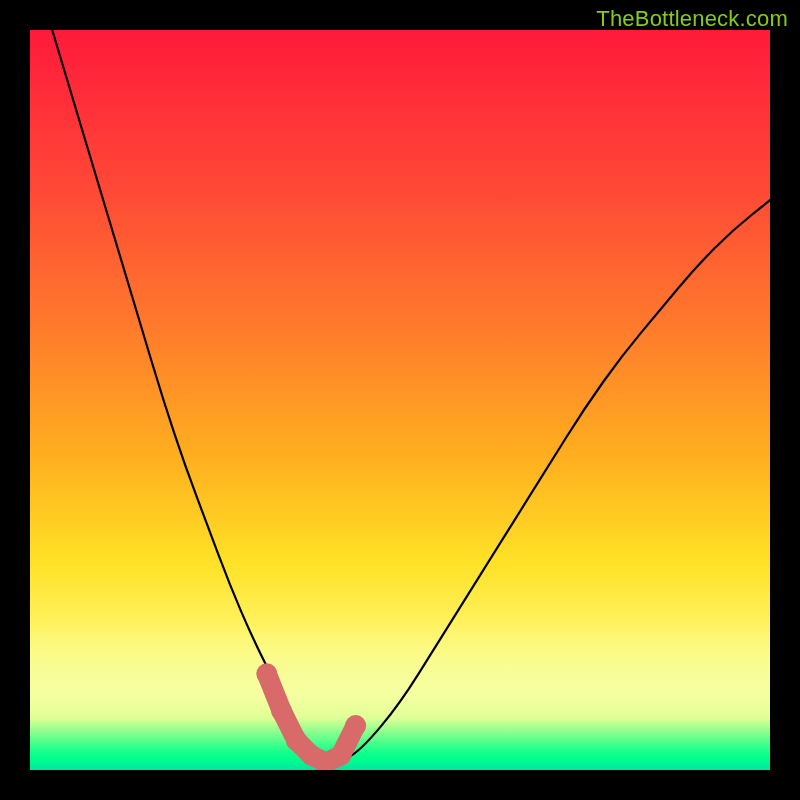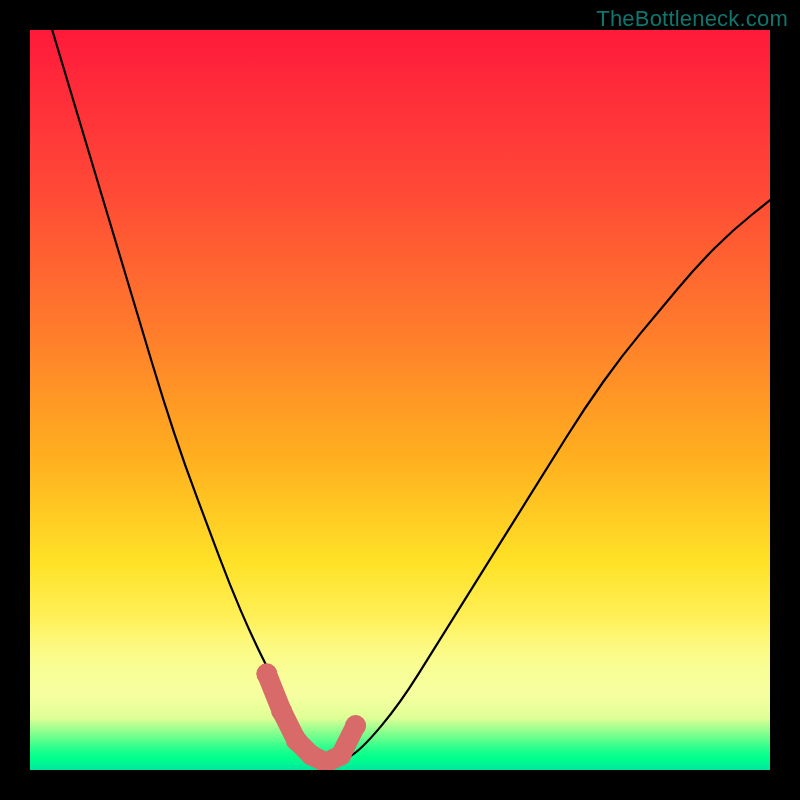--- a/index.html
+++ b/index.html
@@ -10,21 +10,21 @@
       height: 800px;
       background: #000;
     }
     .watermark {
       position: absolute;
       top: 6px;
       right: 12px;
       font-family: Arial, Helvetica, sans-serif;
       font-size: 22px;
       font-weight: 500;
-      color: #0f766e;
+      color: #84cc16;
       letter-spacing: 0.2px;
       z-index: 10;
     }
     .plot-area {
       position: absolute;
       left: 30px;
       top: 30px;
       width: 740px;
       height: 740px;
       overflow: hidden;

